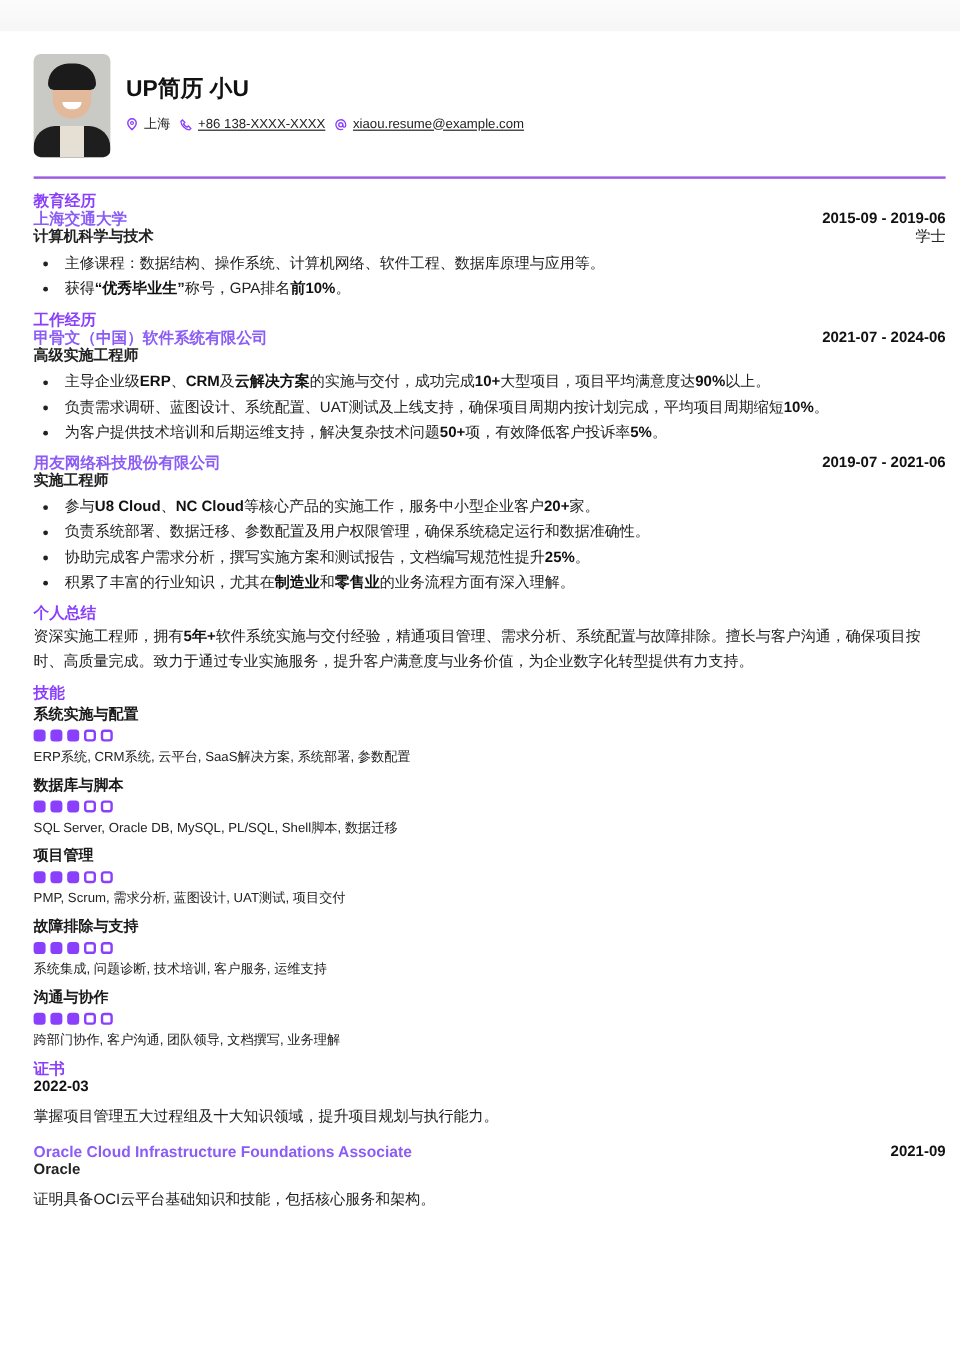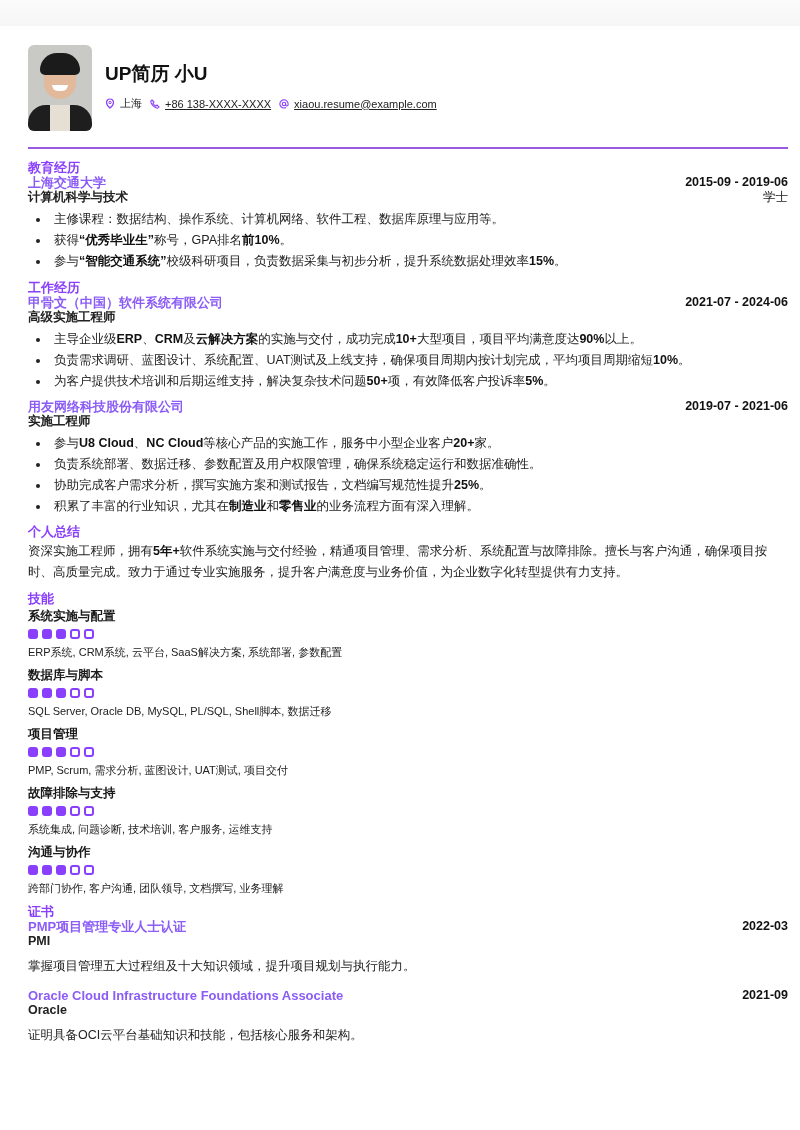--- a/index.html
+++ b/index.html
@@ -101,21 +101,20 @@
         <div class="entry-sub">计算机科学与技术</div>
       </div>
       <div>
         <div class="date">2015-09 - 2019-06</div>
         <div class="right-sub">学士</div>
       </div>
     </div>
     <ul class="bullets">
         <li>主修课程：数据结构、操作系统、计算机网络、软件工程、数据库原理与应用等。</li>
         <li>获得<b>“优秀毕业生”</b>称号，GPA排名<b>前10%</b>。</li>
-        <li>参与<b>“智能交通系统”</b>校级科研项目，负责数据采集与初步分析，提升系统数据处理效率<b>15%</b>。</li>
       </ul>
   </div>
 
   <div class="section" style="margin-top:9px">
     <div class="sec-title">工作经历</div>
 
     <div>
       <div class="row">
         <div>
           <div class="entry-title">甲骨文（中国）软件系统有限公司</div>
@@ -210,24 +209,20 @@
           </div>
           <div class="skill-kw">跨部门协作, 客户沟通, 团队领导, 文档撰写, 业务理解</div>
         </div>
       </div>
   </div>
 
   <div class="section" style="margin-top:10px">
     <div class="sec-title">证书</div>
     <div class="cert">
       <div class="row">
-        <div>
-          <div class="entry-title">PMP项目管理专业人士认证</div>
-          <div class="entry-sub">PMI</div>
-        </div>
         <div class="date">2022-03</div>
       </div>
       <div class="cert-desc">掌握项目管理五大过程组及十大知识领域，提升项目规划与执行能力。</div>
     </div>
     <div class="cert" style="margin-top:14px">
       <div class="row">
         <div>
           <div class="entry-title">Oracle Cloud Infrastructure Foundations Associate</div>
           <div class="entry-sub">Oracle</div>
         </div>

